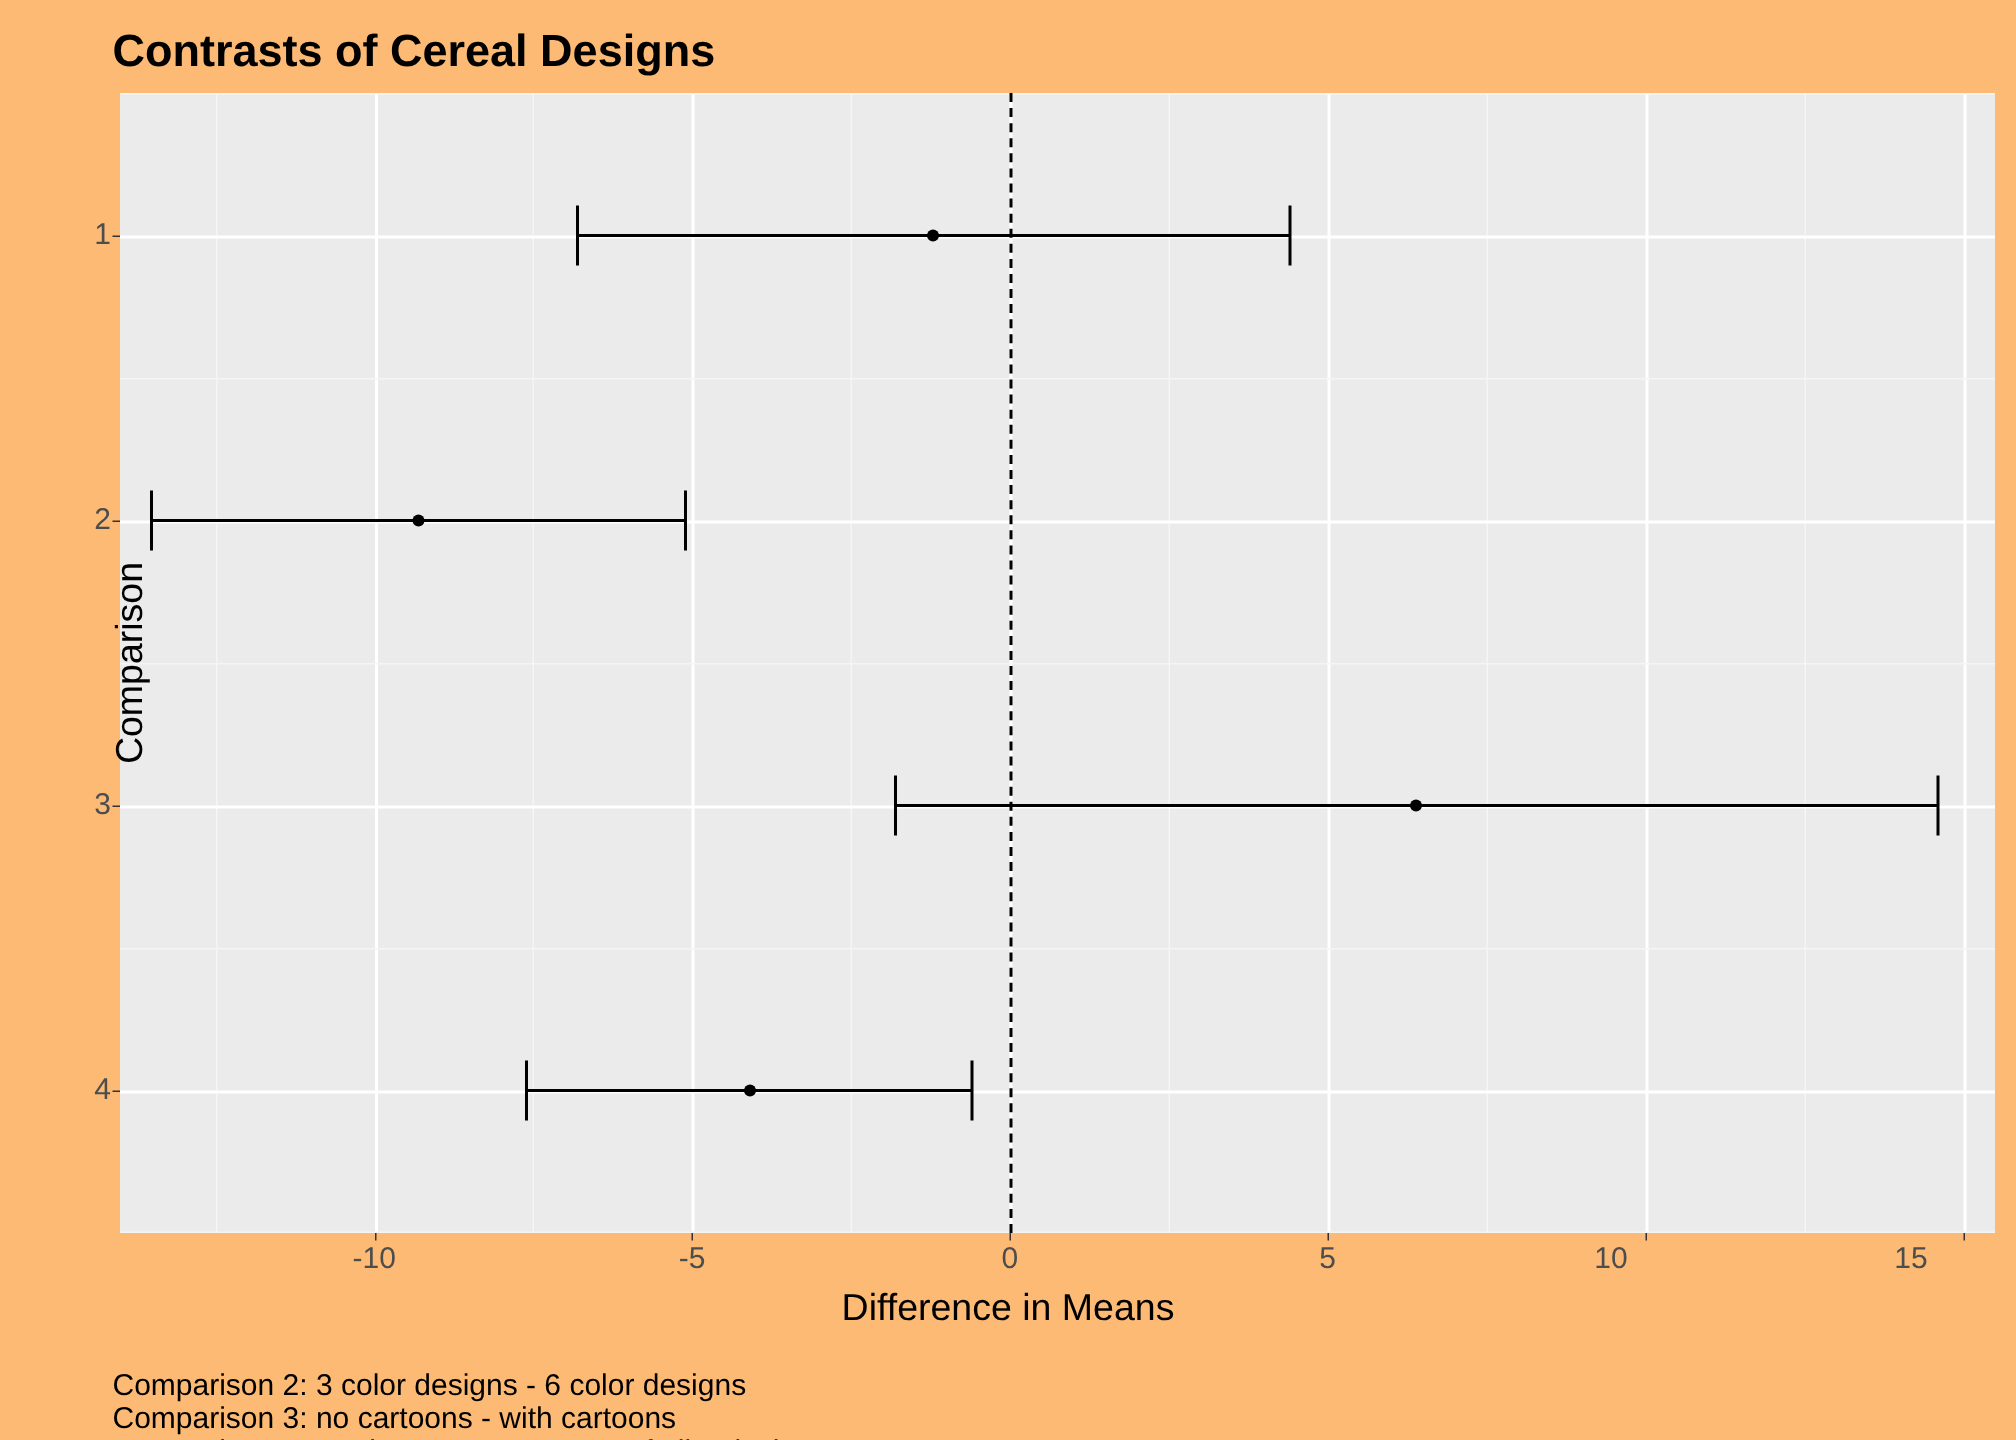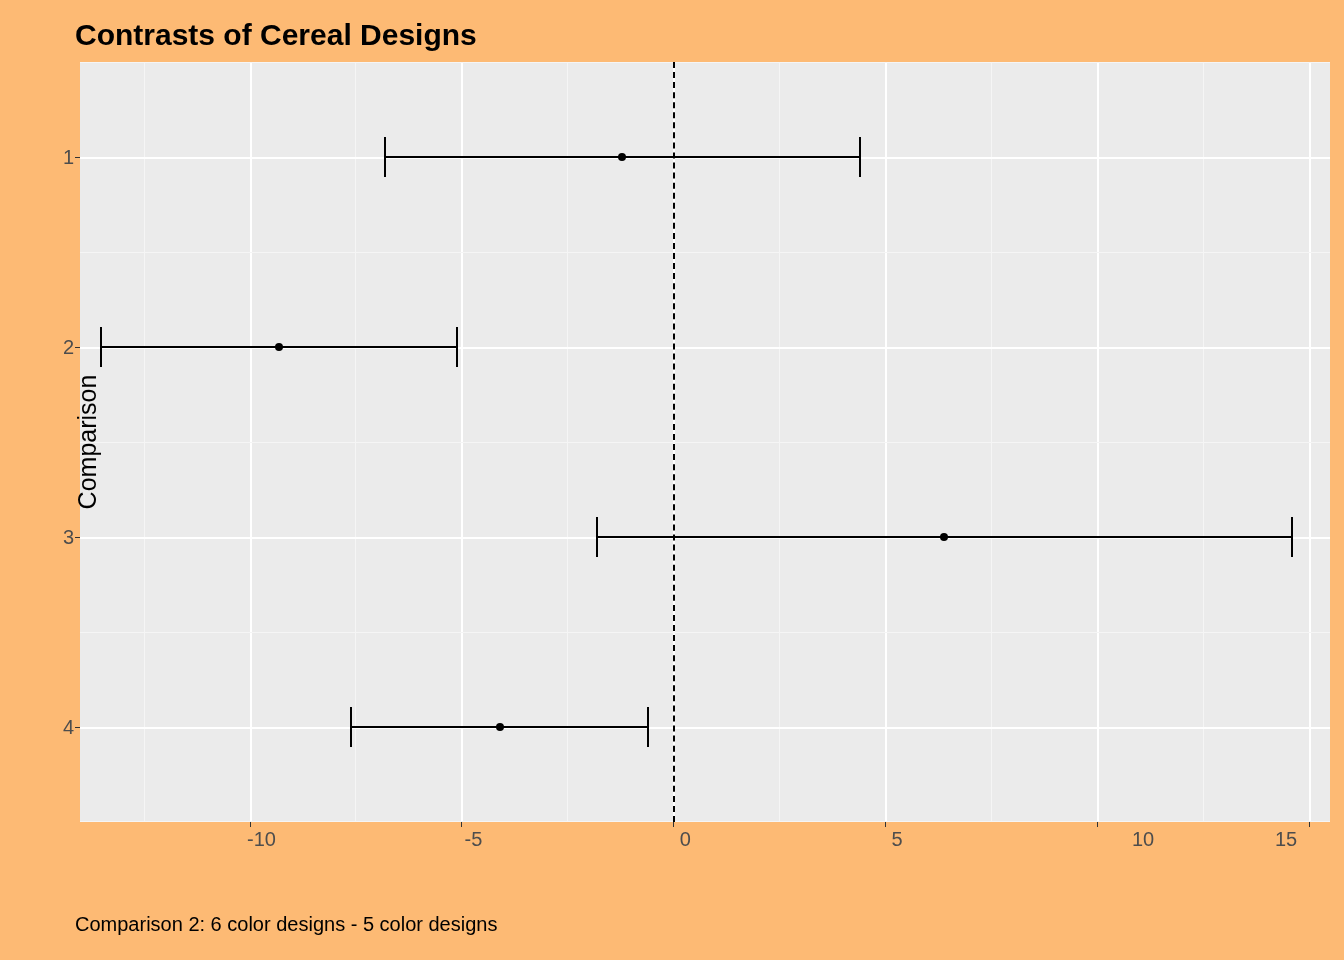--- a/index.html
+++ b/index.html
@@ -61,21 +61,20 @@
     border-left: 2px dashed #000;
   }
 
   
   .x-tick {
     position: absolute;
     top: 828px; 
     font-size: 20px;
     color: #4d4d4d;
     transform: translateX(-50%);
-    margin-left: 12px;
   }
   .x-tick-mark {
     position: absolute;
     top: 822px;
     height: 5px;
     width: 1px;
     background: #333;
   }
   .y-tick {
     position: absolute;
@@ -210,31 +209,33 @@
 
   <div class="x-tick-mark" style="left:249.5px"></div>
   <div class="x-tick" style="left:249.5px">-10</div>
   <div class="x-tick-mark" style="left:461.4px"></div>
   <div class="x-tick" style="left:461.4px">-5</div>
   <div class="x-tick-mark" style="left:673.2px"></div>
   <div class="x-tick" style="left:673.2px">0</div>
   <div class="x-tick-mark" style="left:885.1px"></div>
   <div class="x-tick" style="left:885.1px">5</div>
   <div class="x-tick-mark" style="left:1096.9px"></div>
-  <div class="x-tick" style="left:1131px">10</div>
+  <div class="x-tick" style="left:1074px">10</div>
   <div class="x-tick-mark" style="left:1308.8px"></div>
   <div class="x-tick" style="left:1274px">15</div>
 
   <div class="y-tick-mark" style="top:157px"></div>
   <div class="y-tick" style="top:157px">1</div>
   <div class="y-tick-mark" style="top:347px"></div>
   <div class="y-tick" style="top:347px">2</div>
   <div class="y-tick-mark" style="top:537px"></div>
   <div class="y-tick" style="top:537px">3</div>
   <div class="y-tick-mark" style="top:727px"></div>
   <div class="y-tick" style="top:727px">4</div>
 
+  <div class="x-title">Difference in Means</div>
   <div class="y-title-wrap">Comparison</div>
 
-  <div class="caption cap2">Comparison 2: 6 color designs - 5 color designs</div>
+  <div class="caption cap2">Comparison 2: 3 color designs - 6 color designs</div>
+  <div class="caption cap3">Comparison 3: no cartoons - with cartoons</div>
   <div class="caption cap4">Comparison 4: Design 3 mean - mean of all 4 designs</div>
 
 </div>
 
 </body></html>

